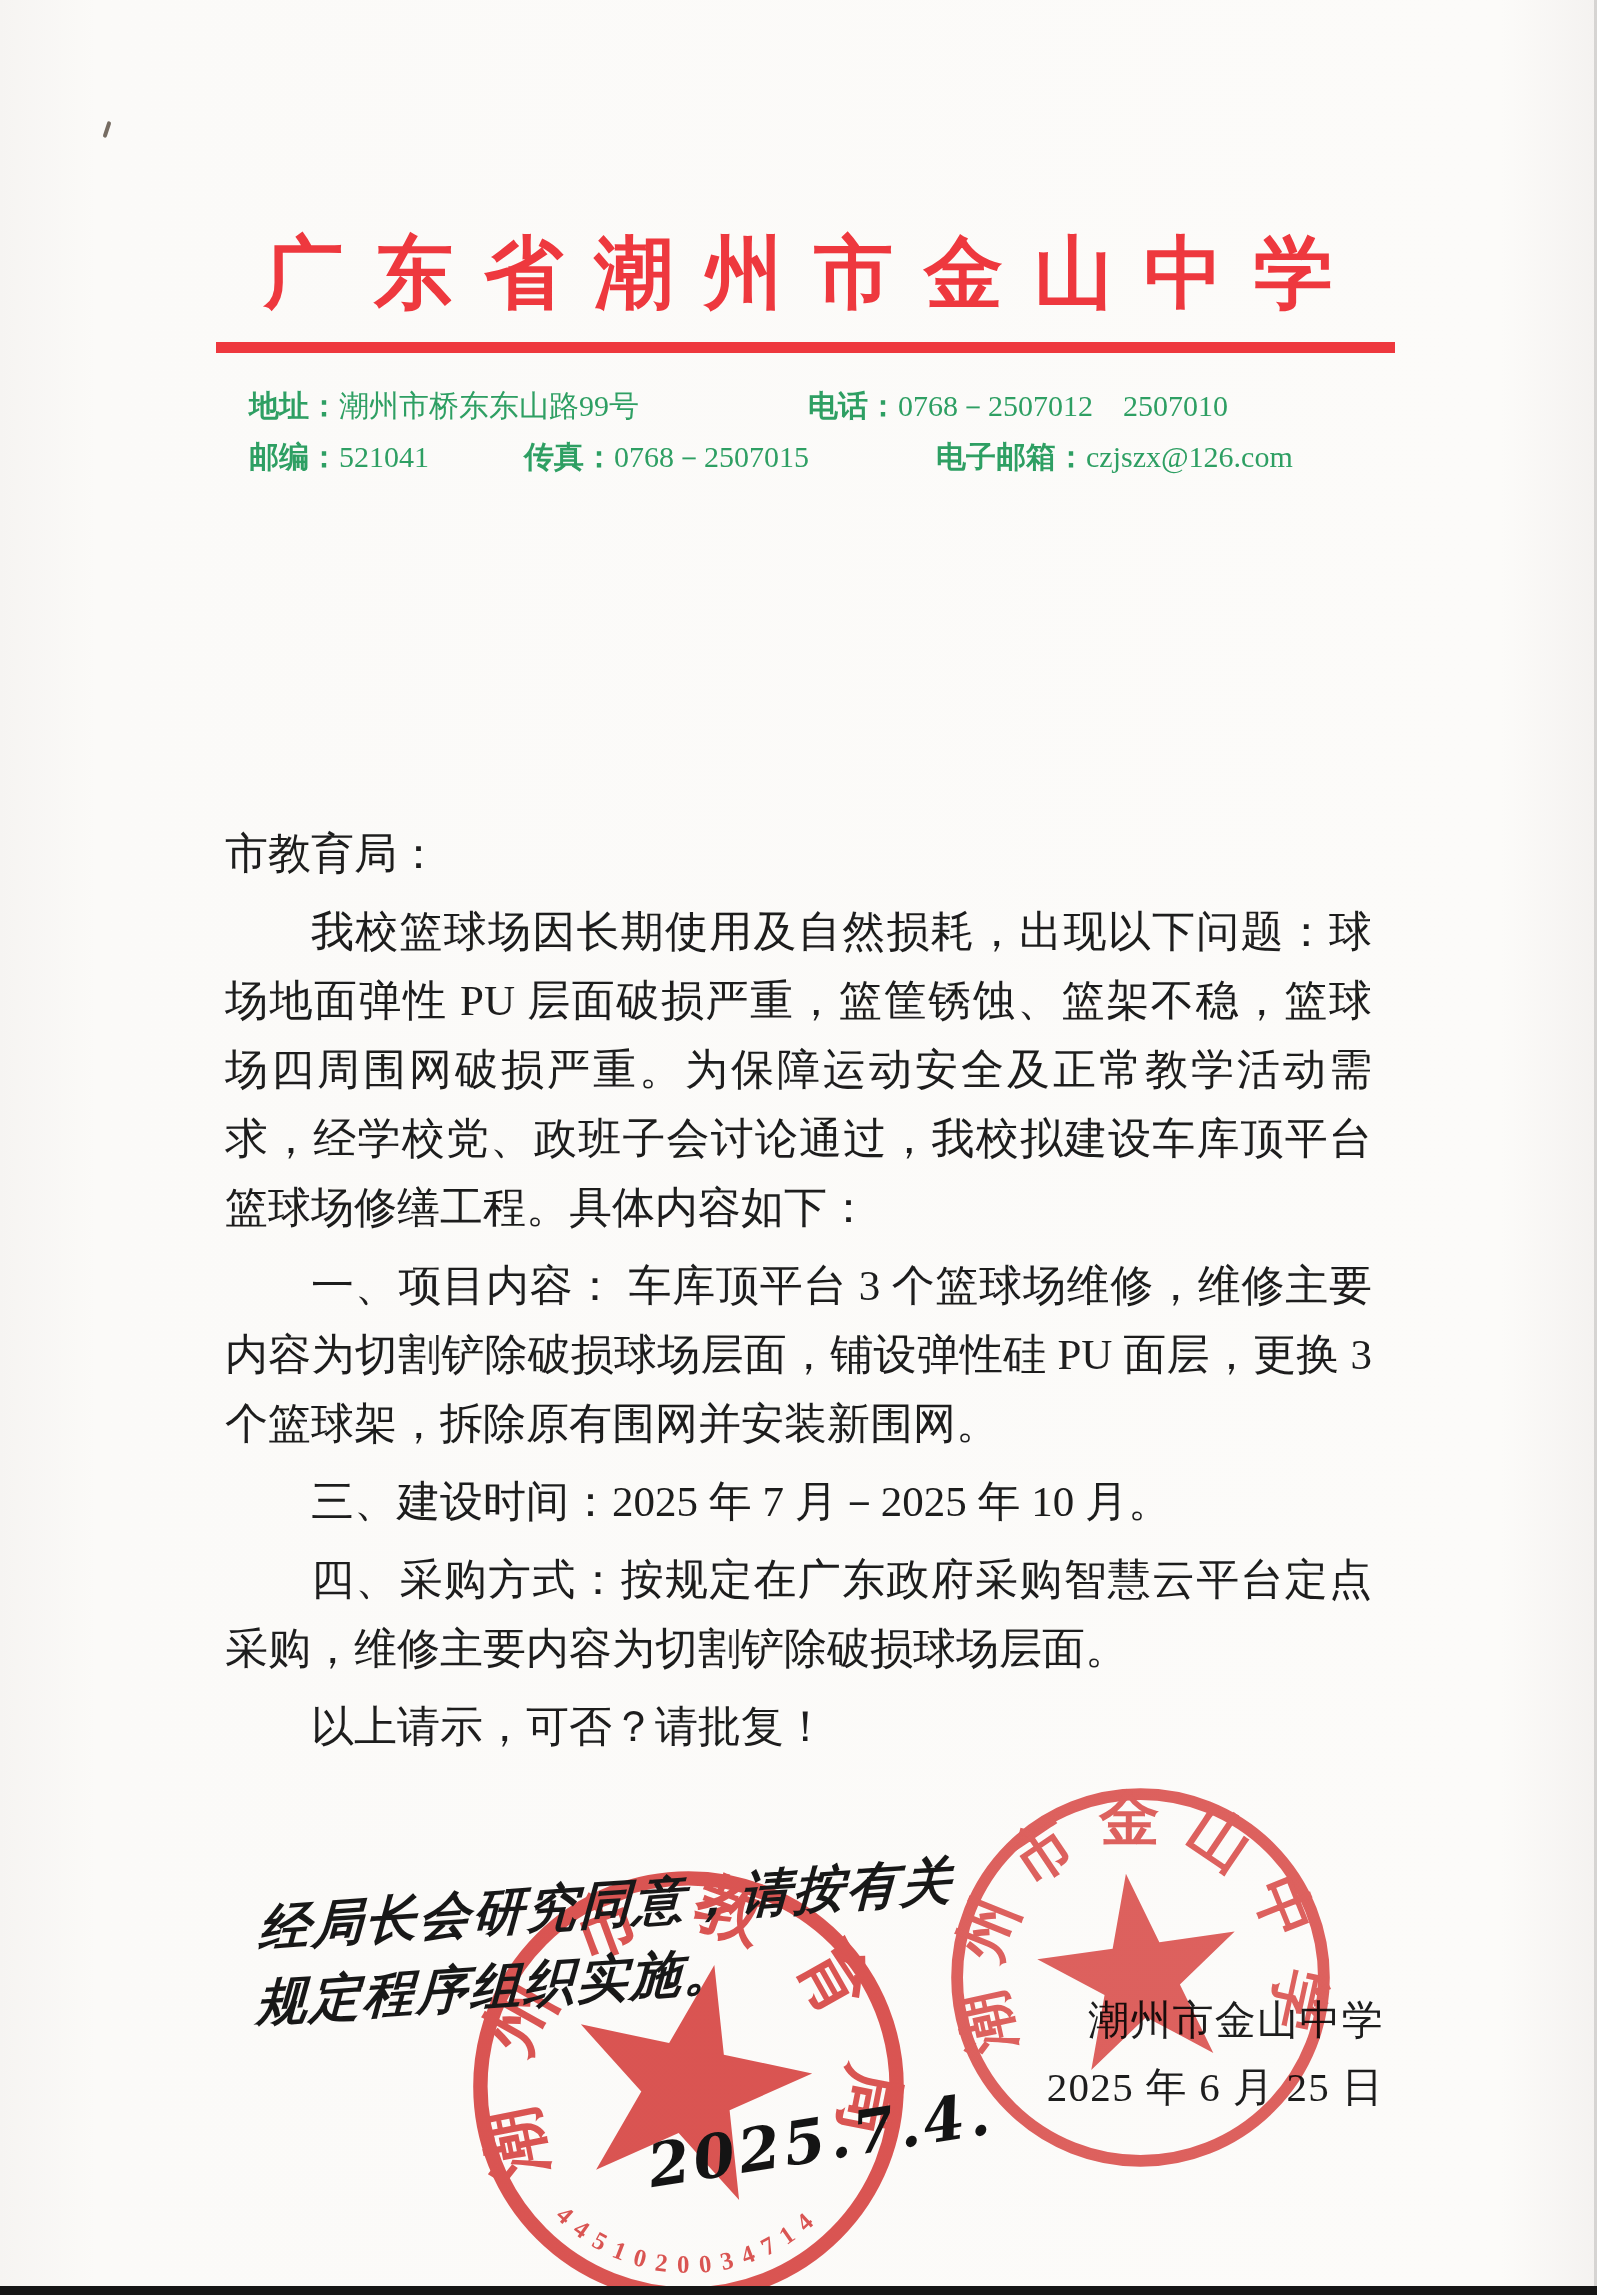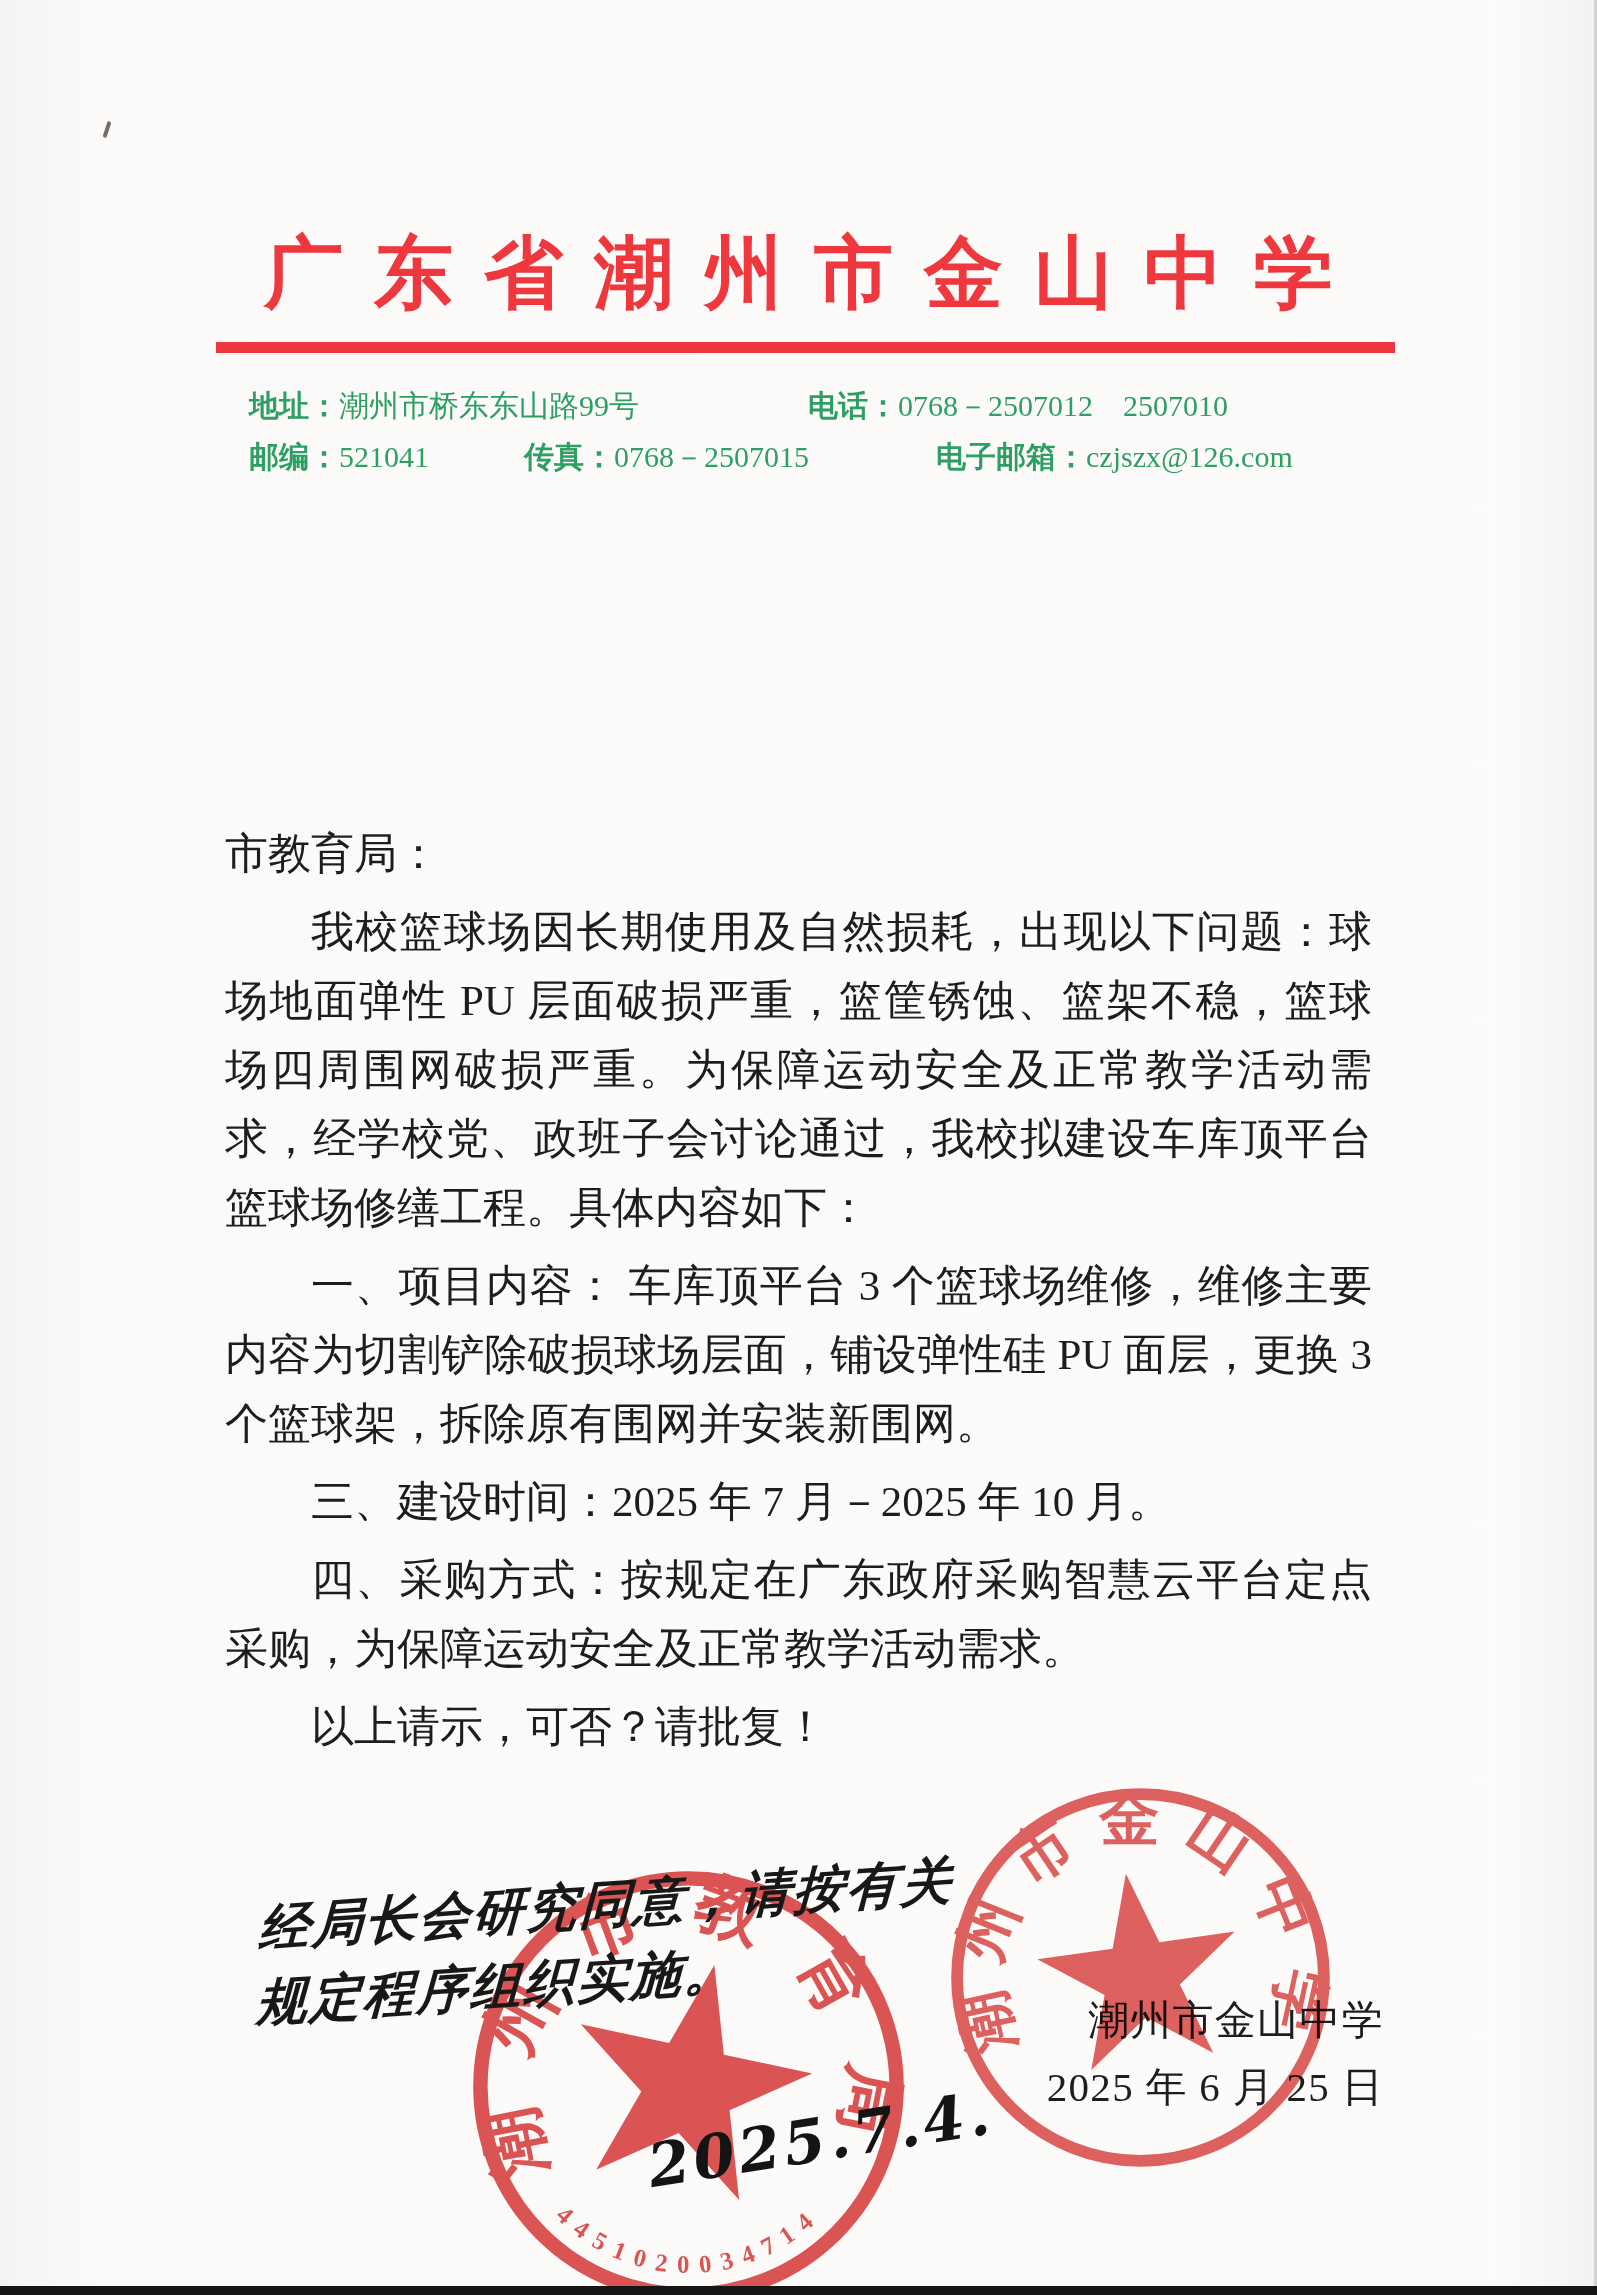--- a/index.html
+++ b/index.html
@@ -128,21 +128,21 @@
       <b class="lbl">电子邮箱：</b><span class="val">czjszx@126.com</span>
     </span>
   </div>
 
 
   <div class="body-text">
     <p class="salutation">市教育局：</p>
     <p class="para">我校篮球场因长期使用及自然损耗，出现以下问题：球场地面弹性 PU 层面破损严重，篮筐锈蚀、篮架不稳，篮球场四周围网破损严重。为保障运动安全及正常教学活动需求，经学校党、政班子会讨论通过，我校拟建设车库顶平台篮球场修缮工程。具体内容如下：</p>
     <p class="para">一、项目内容： 车库顶平台 3 个篮球场维修，维修主要内容为切割铲除破损球场层面，铺设弹性硅 PU 面层，更换 3 个篮球架，拆除原有围网并安装新围网。</p>
     <p class="para">三、建设时间：2025 年 7 月－2025 年 10 月。</p>
-    <p class="para">四、采购方式：按规定在广东政府采购智慧云平台定点采购，为保障运动安全及正常教学活动需求。</p>
+    <p class="para">四、采购方式：按规定在广东政府采购智慧云平台定点采购，维修主要内容为切割铲除破损球场层面。</p>
     <p class="para">以上请示，可否？请批复！</p>
   </div>
 
   <div class="signature">
     <div class="sig-name">潮州市金山中学</div>
     <div class="sig-date">2025 年 6 月 25 日</div>
   </div>
 
   <svg class="stamp stamp-bureau" viewBox="-340 -340 680 680">
     <defs>

